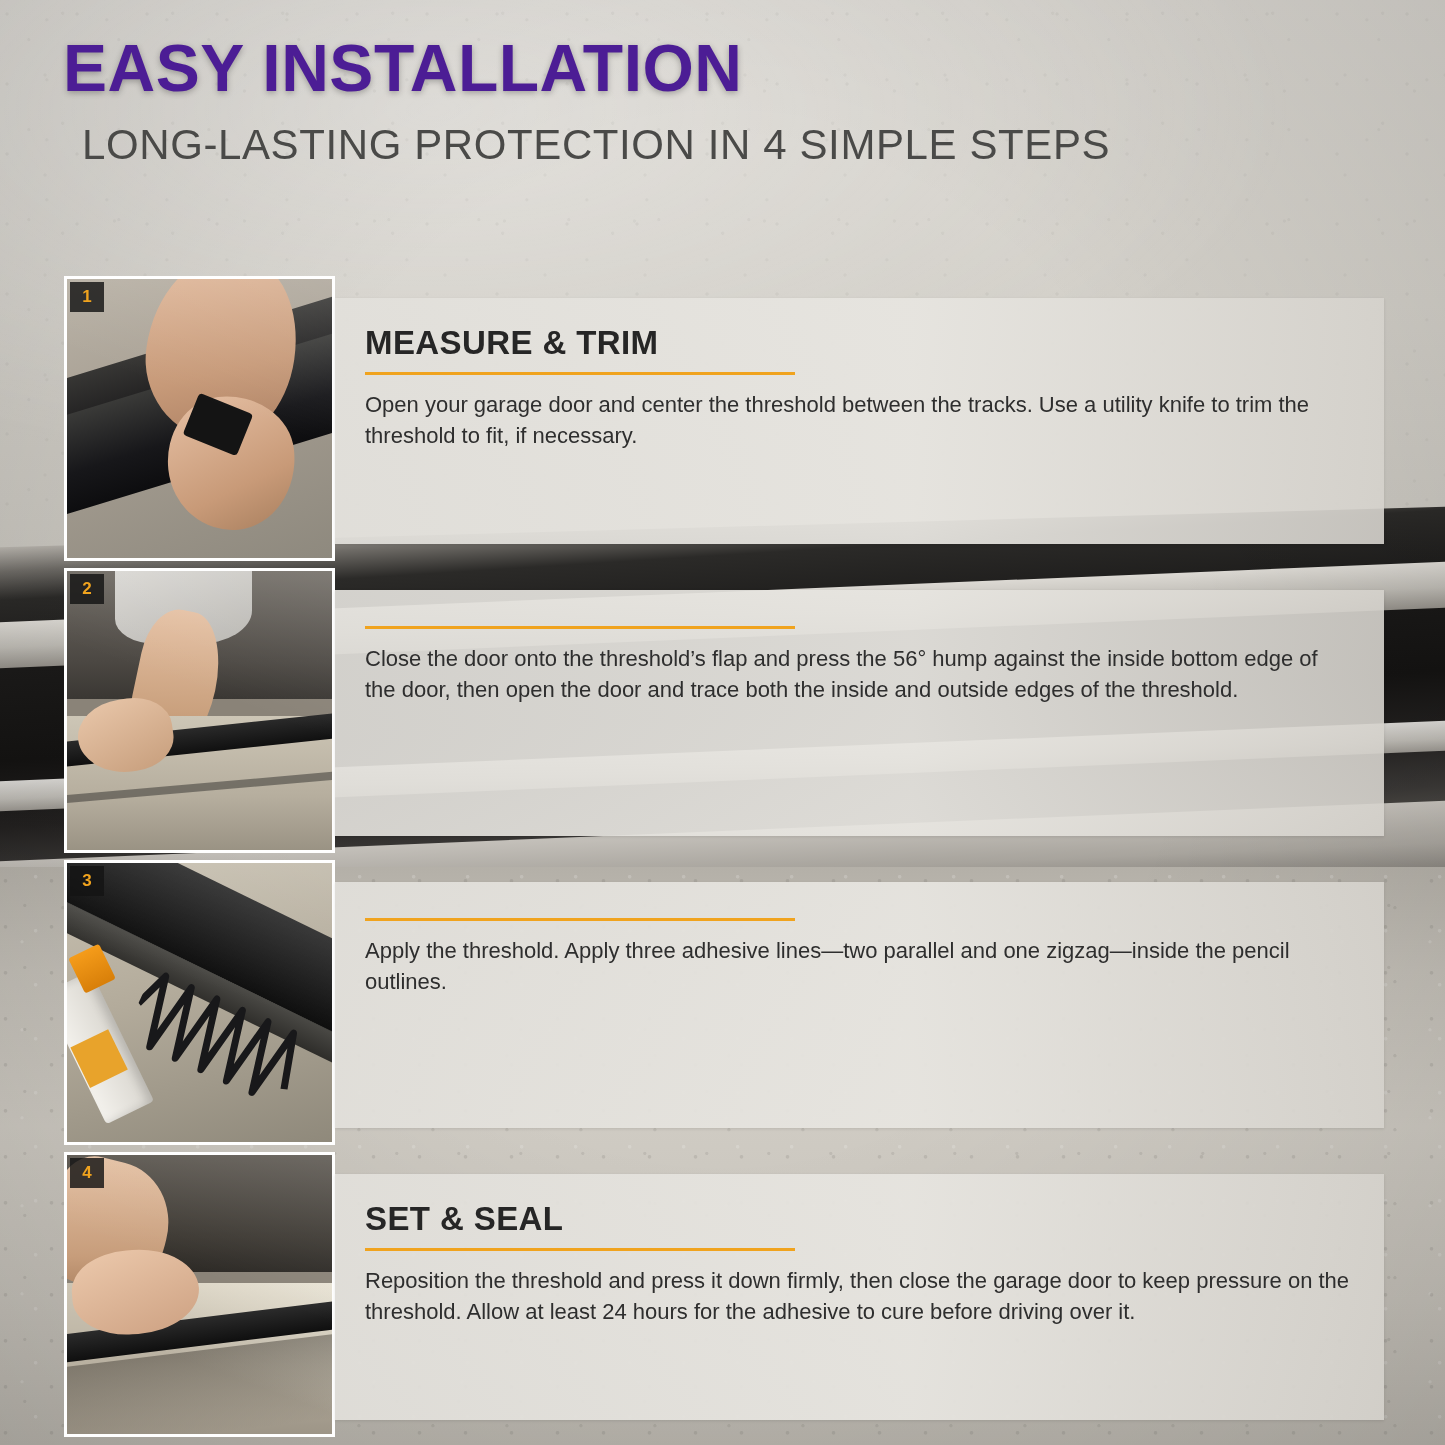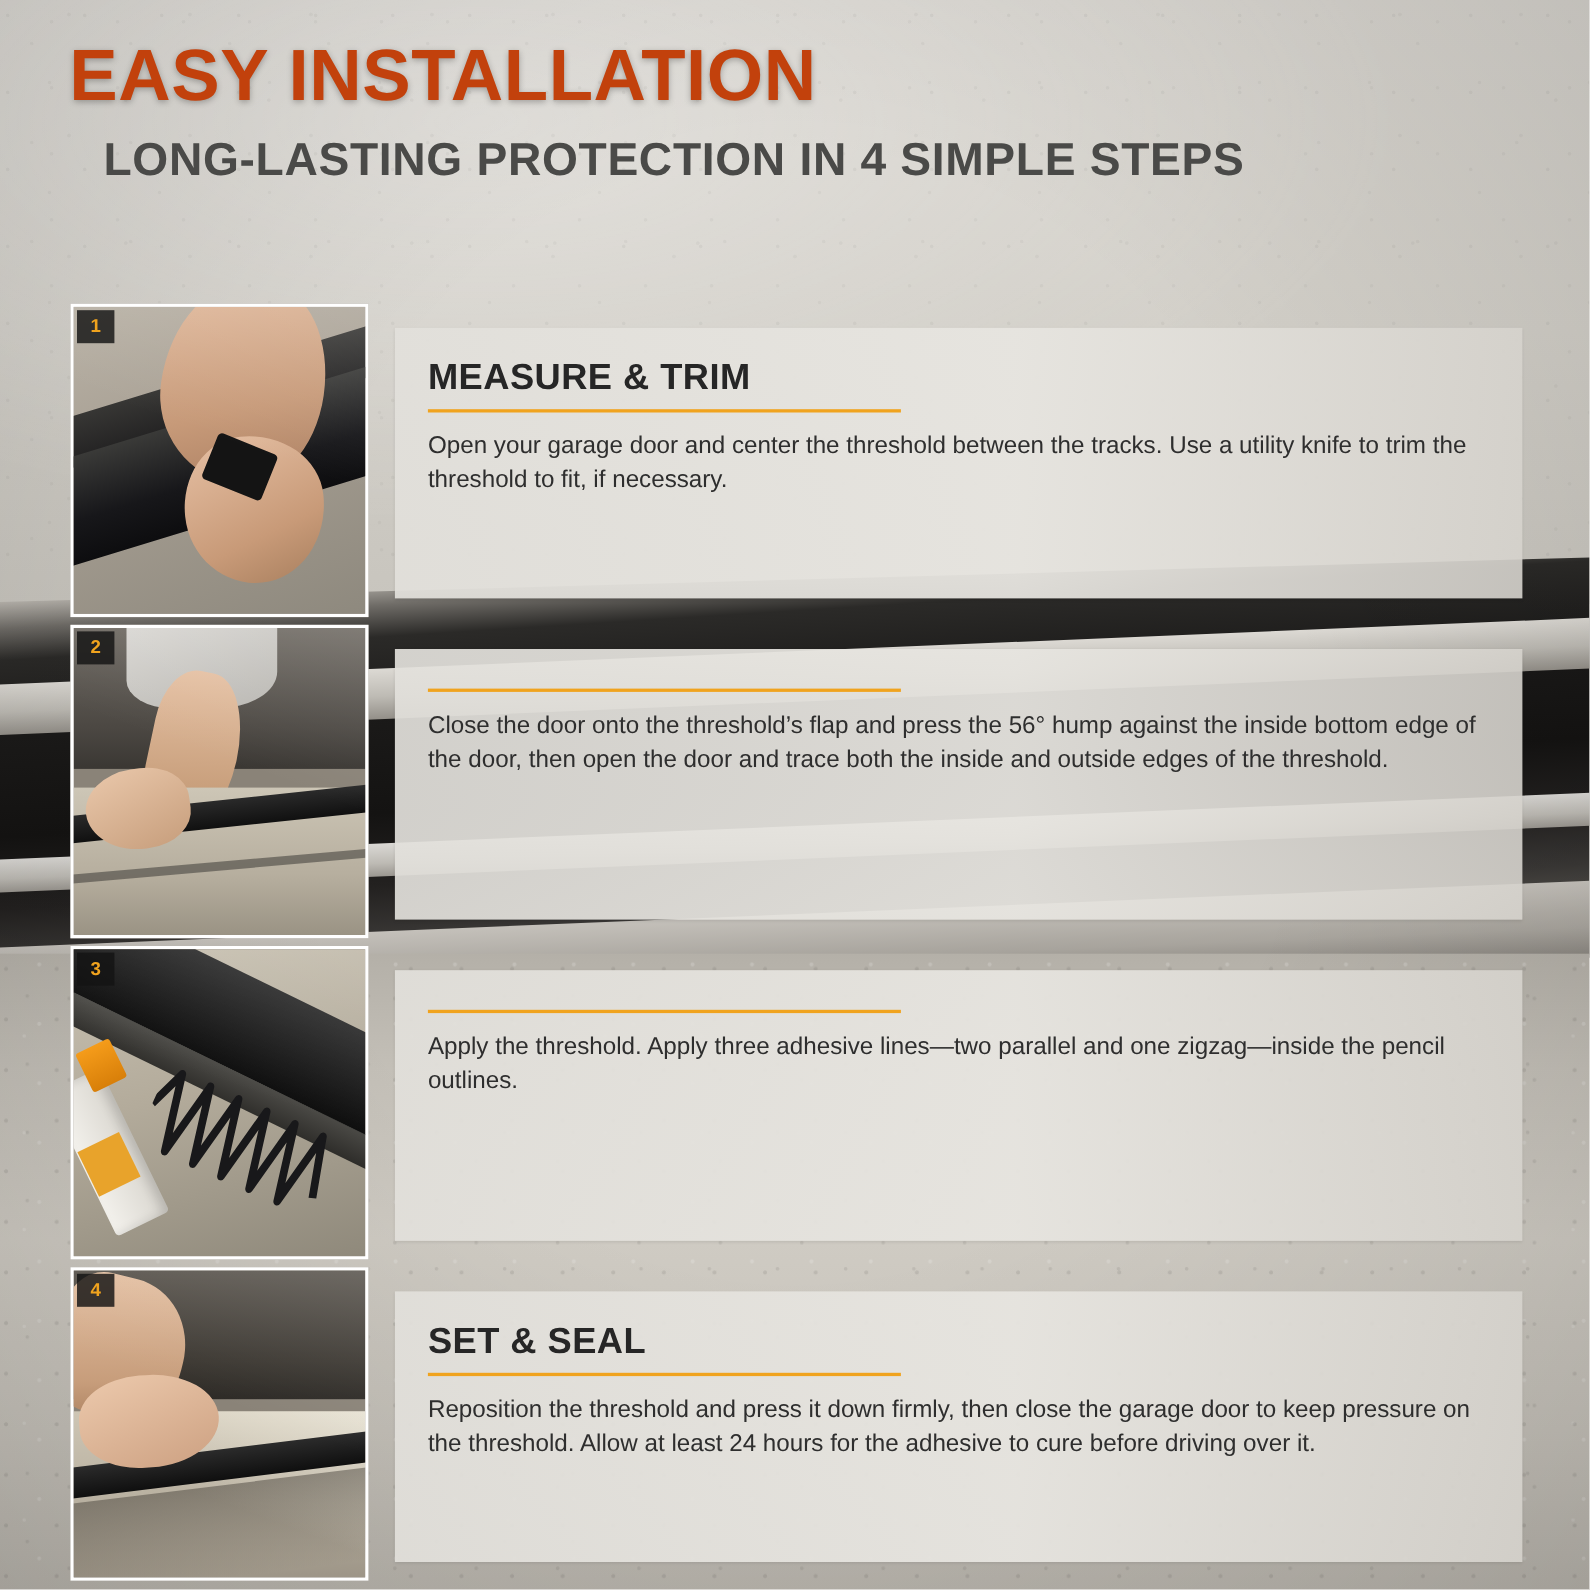--- a/index.html
+++ b/index.html
@@ -104,32 +104,32 @@
   
   .header {
     position: absolute;
     left: 63px;
     top: 34px;
     width: 1340px;
   }
   .title {
     font-size: 66px;
     font-weight: bold;
-    color: #c2410c;
+    color: #4c1d95;
     letter-spacing: 0.5px;
     line-height: 1.05;
     text-shadow: 0 2px 6px rgba(0,0,0,0.28);
     margin: 0;
   }
   .subtitle {
     font-size: 42px;
-    font-weight: bold;
+    font-weight: normal;
     color: #4a4a48;
     letter-spacing: 0.6px;
-    margin: 18px 0 0 31px;
+    margin: 18px 0 0 19px;
     white-space: nowrap;
   }
 
   
   .steps {
     position: absolute;
     left: 64px;
     top: 276px;
     width: 1320px;
   }
@@ -165,21 +165,20 @@
     z-index: 4;
   }
   .panel {
     position: absolute;
     left: 271px;
     right: 0;
     top: 22px;
     bottom: 22px;
     background: linear-gradient(90deg, rgba(226,224,219,0.92) 0%, rgba(231,229,224,0.94) 55%, rgba(214,211,205,0.90) 100%);
     box-shadow: 0 1px 3px rgba(0,0,0,0.10);
-    margin-left: 24px;
   }
   .panel-inner {
     padding: 26px 34px 0 30px;
   }
   .step-title {
     font-size: 33px;
     font-weight: bold;
     color: #262626;
     letter-spacing: 0.4px;
     margin: 0;

